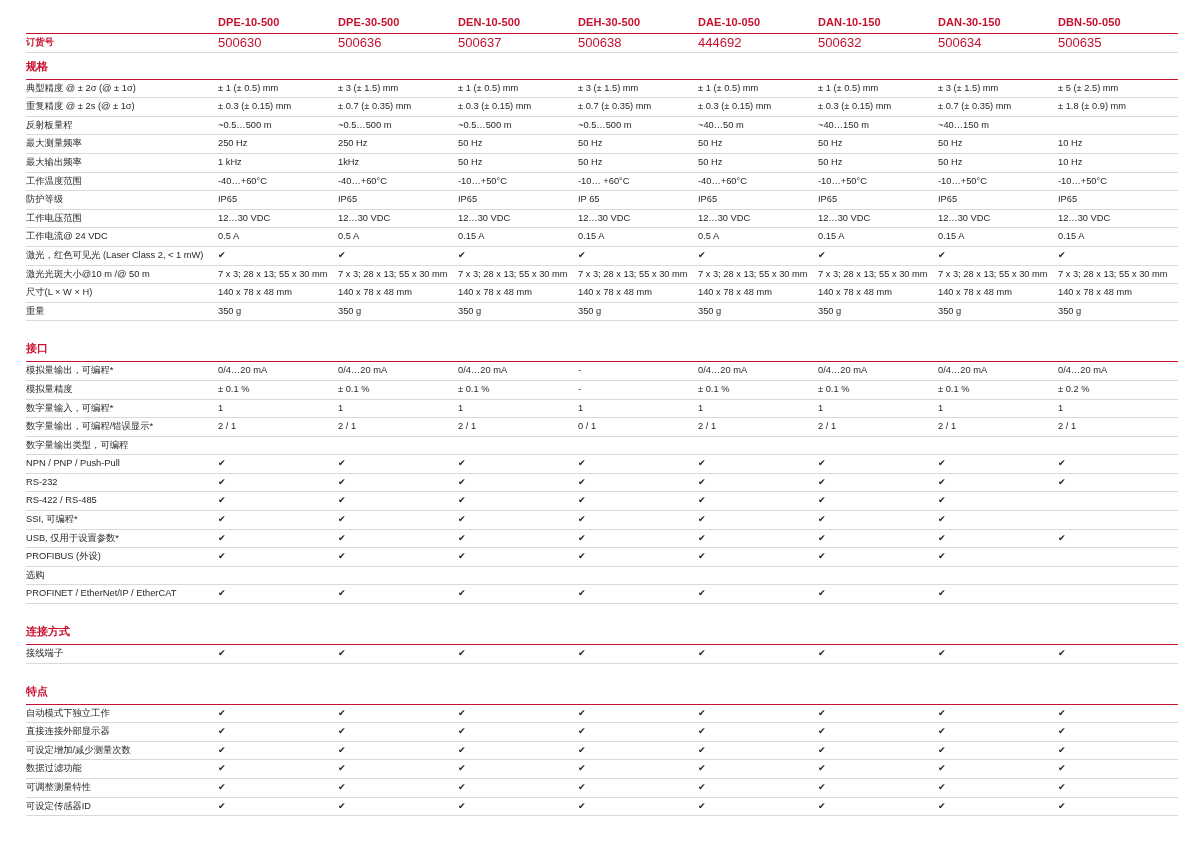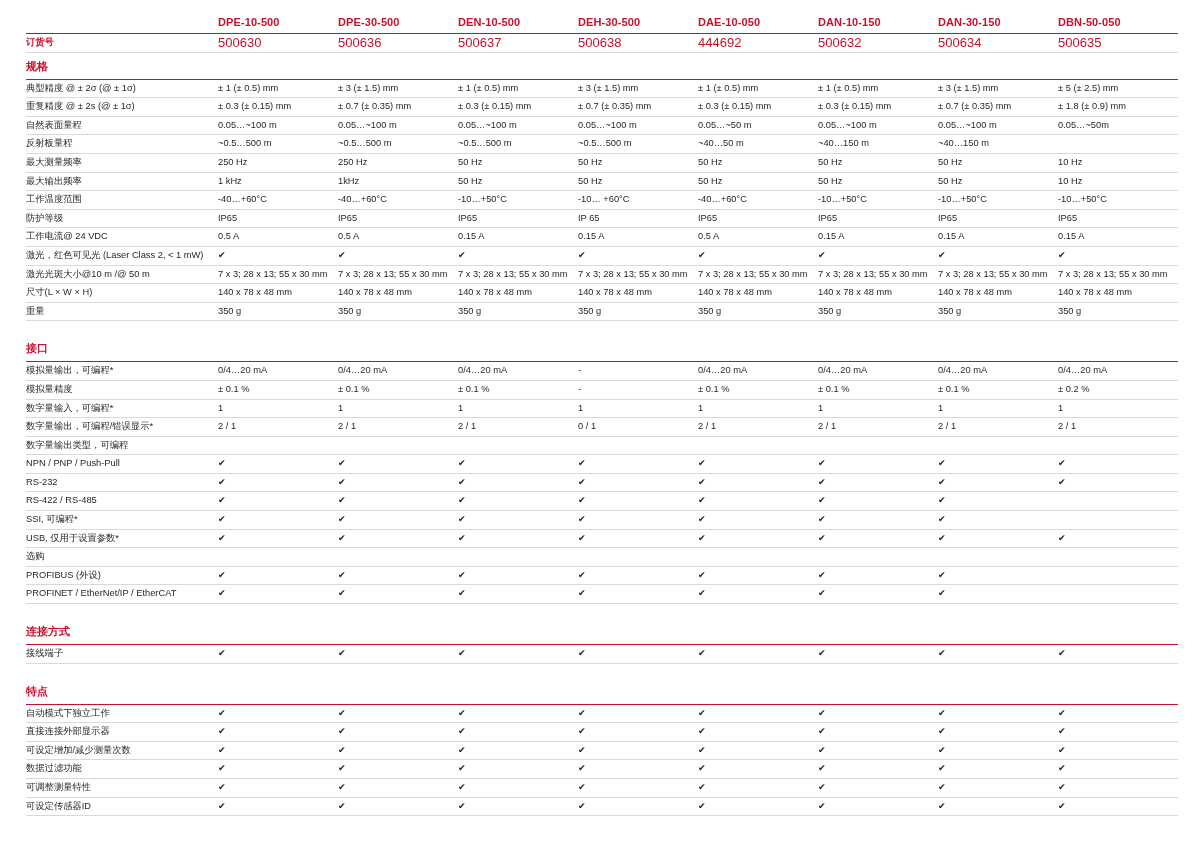--- a/index.html
+++ b/index.html
@@ -155,31 +155,20 @@
           <td class="">± 0.3 (± 0.15) mm</td>
           <td class="">± 0.7 (± 0.35) mm</td>
           <td class="">± 0.3 (± 0.15) mm</td>
           <td class="">± 0.7 (± 0.35) mm</td>
           <td class="">± 0.3 (± 0.15) mm</td>
           <td class="">± 0.3 (± 0.15) mm</td>
           <td class="">± 0.7 (± 0.35) mm</td>
           <td class="">± 1.8 (± 0.9) mm</td>
         </tr>
         <tr class="data-row">
-          <td class="label-cell">自然表面量程</td>
-          <td class="">0.05…~100 m</td>
-          <td class="">0.05…~100 m</td>
-          <td class="">0.05…~100 m</td>
-          <td class="">0.05…~100 m</td>
-          <td class="">0.05…~50 m</td>
-          <td class="">0.05…~100 m</td>
-          <td class="">0.05…~100 m</td>
-          <td class="">0.05…~50m</td>
-        </tr>
-        <tr class="data-row">
           <td class="label-cell">反射板量程</td>
           <td class="">~0.5…500 m</td>
           <td class="">~0.5…500 m</td>
           <td class="">~0.5…500 m</td>
           <td class="">~0.5…500 m</td>
           <td class="">~40…50 m</td>
           <td class="">~40…150 m</td>
           <td class="">~40…150 m</td>
           <td class=""></td>
         </tr>
@@ -221,20 +210,31 @@
           <td class="">IP65</td>
           <td class="">IP65</td>
           <td class="">IP65</td>
           <td class="">IP 65</td>
           <td class="">IP65</td>
           <td class="">IP65</td>
           <td class="">IP65</td>
           <td class="">IP65</td>
         </tr>
         <tr class="data-row">
+          <td class="label-cell">工作电压范围</td>
+          <td class="">12…30 VDC</td>
+          <td class="">12…30 VDC</td>
+          <td class="">12…30 VDC</td>
+          <td class="">12…30 VDC</td>
+          <td class="">12…30 VDC</td>
+          <td class="">12…30 VDC</td>
+          <td class="">12…30 VDC</td>
+          <td class="">12…30 VDC</td>
+        </tr>
+        <tr class="data-row">
           <td class="label-cell indent1">工作电流@ 24 VDC</td>
           <td class="">0.5 A</td>
           <td class="">0.5 A</td>
           <td class="">0.15 A</td>
           <td class="">0.15 A</td>
           <td class="">0.5 A</td>
           <td class="">0.15 A</td>
           <td class="">0.15 A</td>
           <td class="">0.15 A</td>
         </tr>
@@ -393,39 +393,39 @@
           <td class="check">✔</td>
           <td class="check">✔</td>
           <td class="check">✔</td>
           <td class="check">✔</td>
           <td class="check">✔</td>
           <td class="check">✔</td>
           <td class="check">✔</td>
           <td class="check">✔</td>
         </tr>
         <tr class="data-row">
+          <td class="label-cell indent2">PROFIBUS (外设)</td>
+          <td class="check">✔</td>
+          <td class="check">✔</td>
+          <td class="check">✔</td>
+          <td class="check">✔</td>
+          <td class="check">✔</td>
+          <td class="check">✔</td>
+          <td class="check">✔</td>
+          <td class=""></td>
+        </tr>
+        <tr class="data-row">
           <td class="label-cell">选购</td>
           <td class=""></td>
           <td class=""></td>
           <td class=""></td>
           <td class=""></td>
           <td class=""></td>
           <td class=""></td>
           <td class=""></td>
-          <td class=""></td>
-        </tr>
-        <tr class="data-row">
-          <td class="label-cell indent2">PROFIBUS (外设)</td>
-          <td class="check">✔</td>
-          <td class="check">✔</td>
-          <td class="check">✔</td>
-          <td class="check">✔</td>
-          <td class="check">✔</td>
-          <td class="check">✔</td>
-          <td class="check">✔</td>
           <td class=""></td>
         </tr>
         <tr class="data-row">
           <td class="label-cell indent2">PROFINET / EtherNet/IP / EtherCAT</td>
           <td class="check">✔</td>
           <td class="check">✔</td>
           <td class="check">✔</td>
           <td class="check">✔</td>
           <td class="check">✔</td>
           <td class="check">✔</td>

